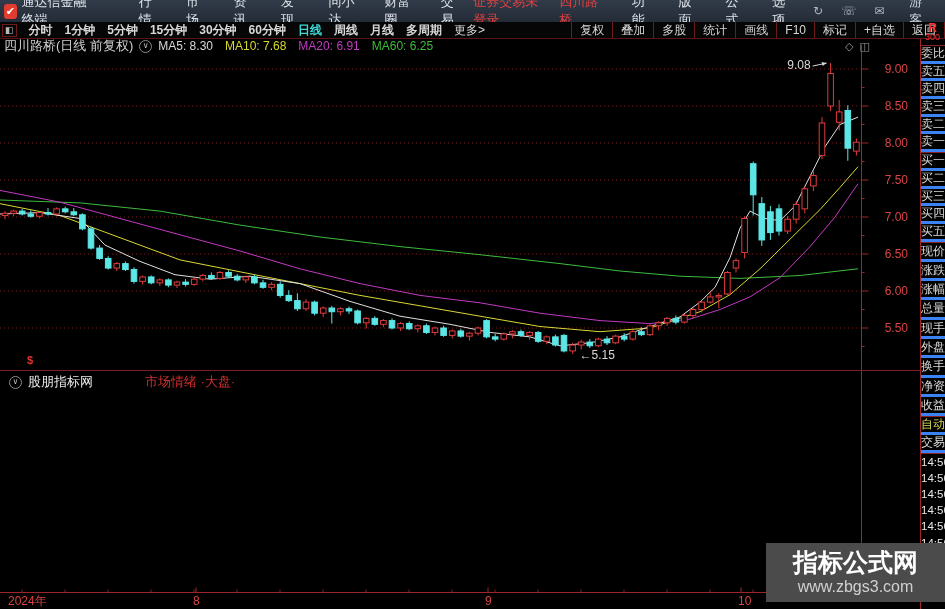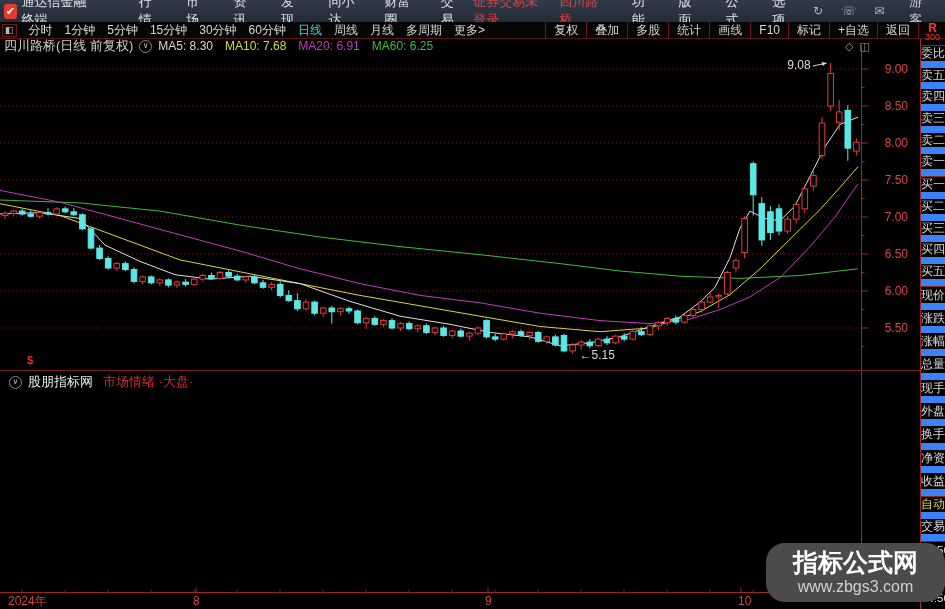--- a/index.html
+++ b/index.html
@@ -19,55 +19,55 @@
   .menu-icons{display:flex;color:#aeb6c2;font-size:12px;}
   .menu-icons span{padding:0 9px;}
   .user{color:#cfd6df;padding:0 14px 0 16px;}
   
   .toolbar{position:absolute;left:0;top:22px;width:945px;height:16px;z-index:10;
     background:#060606;display:flex;align-items:center;font-size:12px;color:#d8d8d8;
     border-bottom:1px solid #5a1414;}
   .tb-icon{color:#b8b8b8;border:1px solid #6e1a1a;font-size:9px;line-height:11px;
     padding:0 2px;margin:0 6px 0 2px;}
   .periods{display:flex;}
-  .periods span{padding:4px 6px;}
+  .periods span{padding:4px 6px;font-weight:bold;}
   .periods .active{color:#3fd6d6;}
   .more{padding:12px 6px;}
-  .tb-right{display:flex;margin-left:auto;margin-right:26px;height:16px;align-items:stretch;
+  .tb-right{display:flex;margin-left:auto;height:16px;align-items:stretch;
     border-left:1px solid #6e1a1a;}
   .tb-right span{padding:0 8px;border-right:1px solid #6e1a1a;display:flex;align-items:center;}
   .corner{position:absolute;right:1px;top:23px;width:23px;z-index:11;text-align:center;color:#ff3030;}
   .corner .r{font-size:12px;font-weight:bold;line-height:10px;}
   .corner .n{font-size:9px;line-height:9px;}
   
   .chart-header{position:absolute;left:4px;top:39px;height:14px;z-index:10;display:flex;
     align-items:center;font-size:13px;color:#d0d0d0;}
   .circ{width:11px;height:11px;border:1px solid #8a8a8a;border-radius:50%;color:#bdbdbd;
     font-size:8px;line-height:10px;text-align:center;margin:0 6px;}
   .ma-list{display:flex;font-size:12px;}
   .ma-list span{margin-right:12px;}
   .hdr-icons{position:absolute;left:845px;top:40px;z-index:10;color:#9a9a9a;font-size:11px;
     display:flex;gap:6px;}
   
   .rpanel{position:absolute;left:921px;top:45px;width:24px;z-index:9;font-size:12px;
     color:#d8d8d8;border-top:1px solid #8b2222;}
   .rp-row{height:14.7px;line-height:14.5px;white-space:nowrap;overflow:hidden;
-    border-bottom:7px solid #3b82f6;letter-spacing:0;}
+    border-bottom:3px solid #3b82f6;letter-spacing:0;}
   .rp-group{border-bottom:1px solid #8b2222;}
   .rp-info .rp-row{height:16.3px;line-height:16px;}
   .rp-tab1{color:#d8d855;}
   .rp-times .rp-row{height:16.2px;line-height:16px;font-size:11.5px;color:#e8e8e8;border-bottom:none;}
   
   .bottom-header{position:absolute;left:3px;top:373px;z-index:10;display:flex;align-items:center;
     font-size:13px;}
   .bottom-header .src{color:#e8e8e8;margin-right:10px;}
-  .bottom-header .ind{color:#cc2f2f;}
+  .bottom-header .ind{color:#cc2f2f;margin-left:42px;}
   
   .watermark{position:absolute;left:766px;top:543px;width:179px;height:59px;z-index:20;
-    background:#4b4b4b;display:flex;flex-direction:column;align-items:center;justify-content:center;border-radius:19px;}
+    background:#4b4b4b;display:flex;flex-direction:column;align-items:center;justify-content:center;}
   .watermark .w1{color:#fff;font-size:25px;font-weight:bold;line-height:28px;}
   .watermark .w2{color:#d0d0d0;font-size:16px;line-height:22px;}
   svg{position:absolute;left:0;top:0;z-index:5;}
 </style>
 </head>
 <body>
 
 <div id="app">
 
   <svg id="chart-svg" width="945" height="609">

